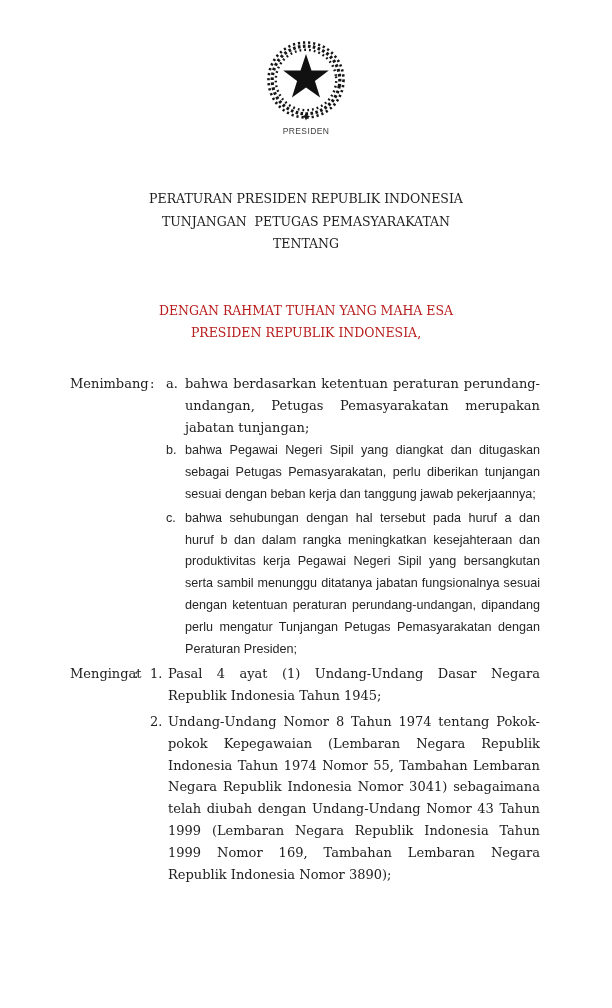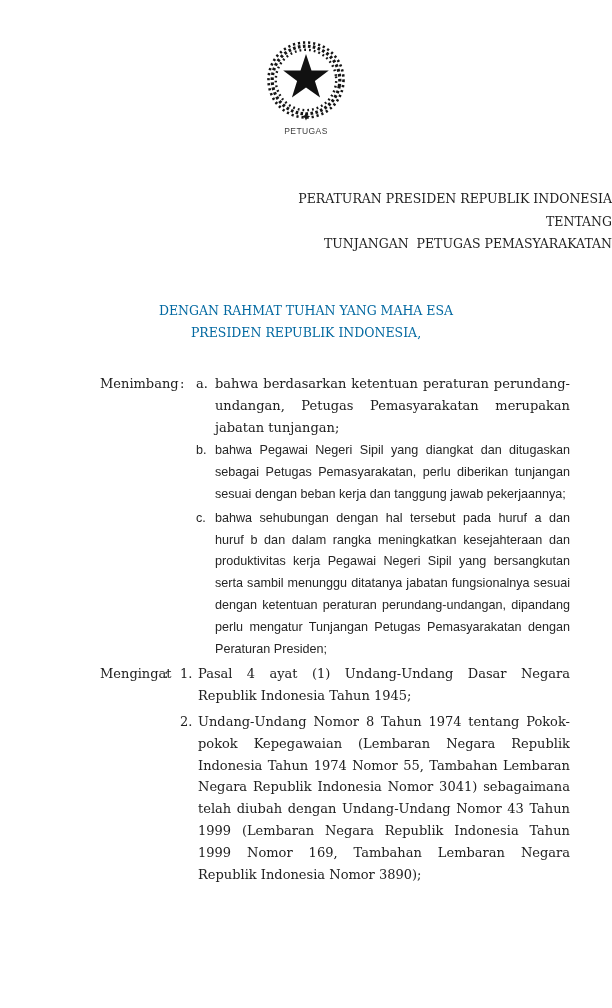--- a/index.html
+++ b/index.html
@@ -31,46 +31,45 @@
     letter-spacing: 0.4px;
     color: #3d3d3d;
   }
 
   
   .title-block {
     position: absolute;
     top: 188px;
     left: 0;
     width: 100%;
-    text-align: right;
+    text-align: center;
     font-size: 12.5px;
     line-height: 22.5px;
     color: #1e1e1e;
   }
   .title-line { white-space: pre-wrap; }
   .preamble-block {
     position: absolute;
     top: 300px;
     left: 0;
     width: 100%;
     text-align: center;
     font-size: 12.5px;
     line-height: 22px;
-    color: #0369a1;
+    color: #b91c1c;
   }
 
   
   .sections {
     position: absolute;
     top: 373px;
     left: 70px;
     width: 470px;
     font-size: 13px;
     line-height: 21.8px;
-    margin-left: 30px;
   }
   .section { display: flex; align-items: flex-start; }
   .section-label { flex: none; width: 80px; }
   .section-colon { flex: none; width: 16px; }
   .section-mengingat { margin-top: 1px; }
   .section-mengingat .section-label { width: 64px; }
   .items { flex: 1; min-width: 0; }
   .item { display: flex; margin-bottom: 2px; }
   .section-mengingat .item { margin-bottom: 4px; }
   .item-marker { flex: none; width: 19px; }
@@ -88,28 +87,28 @@
 
       <circle cx="50" cy="46" r="37.5" fill="none" stroke="#161616" stroke-width="2.6" stroke-dasharray="2.2 2.9"></circle>
       <circle cx="50" cy="46" r="33.8" fill="none" stroke="#161616" stroke-width="3.2" stroke-dasharray="2.6 2.4" transform="rotate(10 50 46)"></circle>
       <circle cx="50" cy="46" r="30.2" fill="none" stroke="#161616" stroke-width="2.4" stroke-dasharray="1.8 3" transform="rotate(-7 50 46)"></circle>
 
       <polygon fill="#111111" points="50,20 55.5,36.4 72.8,36.6 58.9,46.9 64.1,63.4 50,53.4 35.9,63.4 41.1,46.9 27.2,36.6 44.5,36.4"></polygon>
 
       <polygon fill="#161616" points="50,78.5 51.3,81.2 54.2,82.5 51.3,83.8 50,86.5 48.7,83.8 45.8,82.5 48.7,81.2"></polygon>
     </svg>
     <div class="emblem-caption">
-      <div>PETUGAS</div>
+      <div>PRESIDEN</div>
     </div>
   </div>
 
   <div class="title-block">
     <div class="title-line">PERATURAN PRESIDEN REPUBLIK INDONESIA</div>
+    <div class="title-line">TUNJANGAN  PETUGAS PEMASYARAKATAN</div>
     <div class="title-line">TENTANG</div>
-    <div class="title-line">TUNJANGAN  PETUGAS PEMASYARAKATAN</div>
   </div>
 
   <div class="preamble-block">
     <div>DENGAN RAHMAT TUHAN YANG MAHA ESA</div>
     <div>PRESIDEN REPUBLIK INDONESIA,</div>
   </div>
 
   <div class="sections">
 
     <div class="section section-menimbang">

